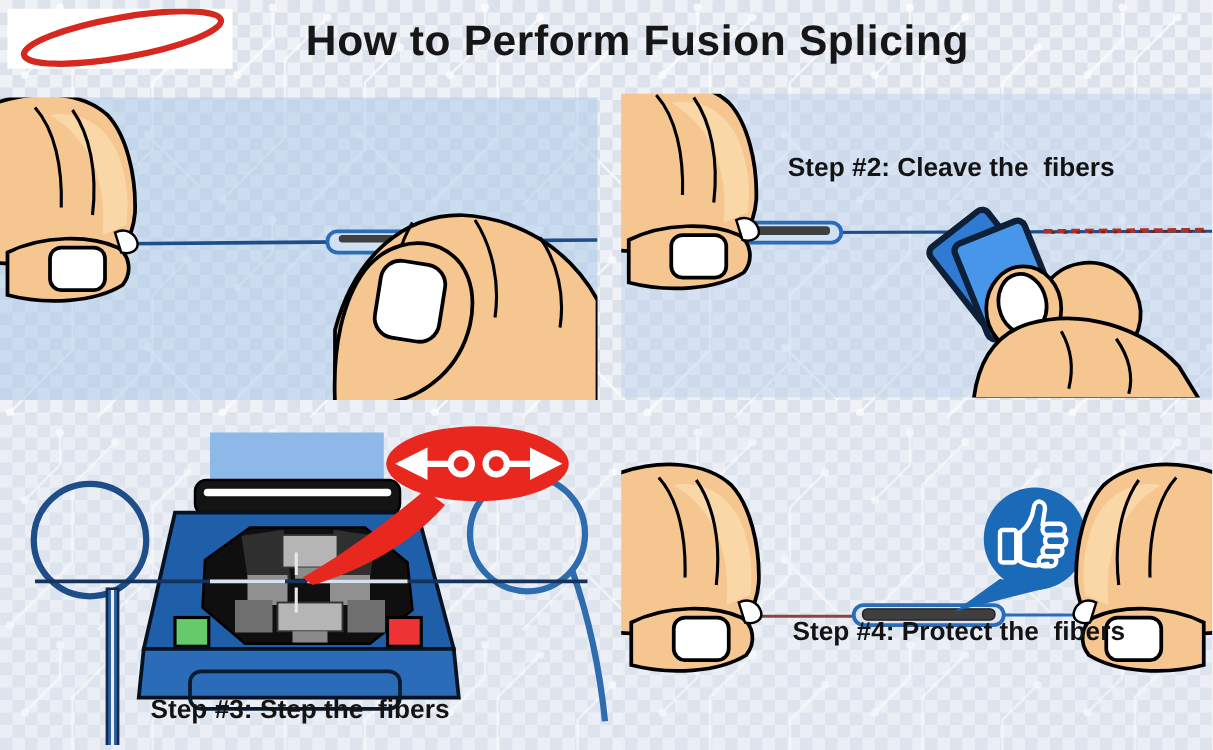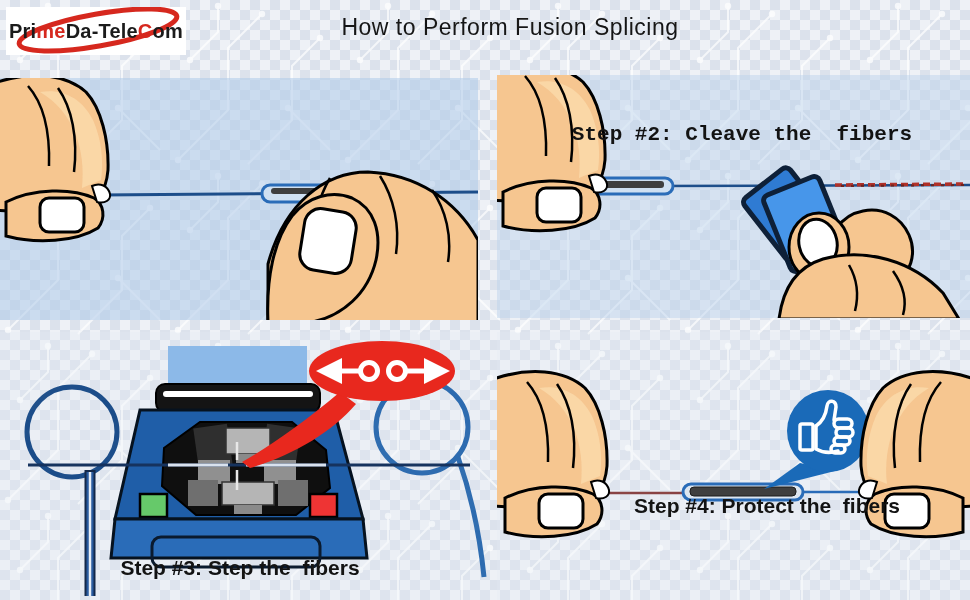--- a/index.html
+++ b/index.html
@@ -16,34 +16,34 @@
   .circuit-layer{position:absolute;inset:0;z-index:0;pointer-events:none;}
   .header{position:absolute;left:0;top:0;width:970px;height:72px;z-index:2;}
   .logo-box{
     position:absolute;left:6px;top:7px;width:180px;height:48px;background:#ffffff;
     display:flex;align-items:center;justify-content:center;z-index:3;
   }
   .logo-swoosh{position:absolute;left:0;top:0;}
   .logo-text{position:relative;font-weight:bold;font-size:20px;letter-spacing:0.2px;z-index:2;white-space:pre;}
   .page-title{
     position:absolute;left:190px;top:14px;width:640px;text-align:center;
-    font-size:23px;font-weight:normal;color:#161616;letter-spacing:0.5px;
+    font-size:34px;font-weight:bold;color:#161616;letter-spacing:0.5px;
   }
   .panel{position:absolute;z-index:1;}
   .panel svg{position:absolute;left:0;top:0;}
   #panel1{left:0;top:78px;width:478px;height:242px;background:rgba(174,202,234,0.55);}
   #panel2{left:497px;top:75px;width:473px;height:243px;background:rgba(183,208,236,0.45);}
   #panel3{left:0;top:332px;width:490px;height:268px;background:rgba(226,234,244,0.25);}
   #panel4{left:497px;top:332px;width:473px;height:268px;background:rgba(226,234,244,0.25);}
   .step-label{
     position:absolute;font-weight:bold;color:#131313;font-size:21px;
     text-align:center;white-space:pre;z-index:4;
   }
   #label1{left:30px;top:54px;width:420px;}
-  #label2{left:35px;top:48px;width:420px;font-family:Liberation Mono, monospace;}
+  #label2{left:54px;top:48px;width:420px;}
   #label3{left:30px;top:224px;width:420px;}
   #label4{left:40px;top:162px;width:420px;padding-left:20px;}
 </style>
 </head>
 <body>
 
 <div id="canvas">
 
   <svg width="0" height="0" style="position:absolute" aria-hidden="true">
     <defs>
@@ -78,21 +78,20 @@
 
   <svg class="circuit-layer" width="970" height="600">
     <rect width="970" height="600" fill="url(#circuit)" opacity="0.8"></rect>
   </svg>
 
   <div class="header">
     <div class="logo-box">
       <svg class="logo-swoosh" width="180" height="48">
         <ellipse cx="92" cy="23" rx="80" ry="16" fill="none" stroke="#d6281e" stroke-width="5" transform="rotate(-10 92 23)"></ellipse>
       </svg>
-      <span class="logo-text"><span style="color: rgb(27, 27, 27);">Pri</span><span style="color: rgb(214, 40, 30);">me</span><span style="color: rgb(27, 27, 27);">Da-Tele</span><span style="color: rgb(214, 40, 30);">C</span><span style="color: rgb(27, 27, 27);">om</span></span>
     </div>
     <div class="page-title">How to Perform Fusion Splicing</div>
   </div>
 
   <div class="panel" id="panel1">
     <svg width="478" height="242" viewBox="0 0 478 242">
       <line x1="100" y1="117" x2="478" y2="114" stroke="#1d4e8a" stroke-width="3"></line>
       <g>
         <rect x="262" y="107" width="148" height="17" rx="8" fill="#cfe0f2" stroke="#2a6cb8" stroke-width="3"></rect>
         <rect x="271" y="110" width="130" height="6" rx="3" fill="#3f3f3f"></rect>

